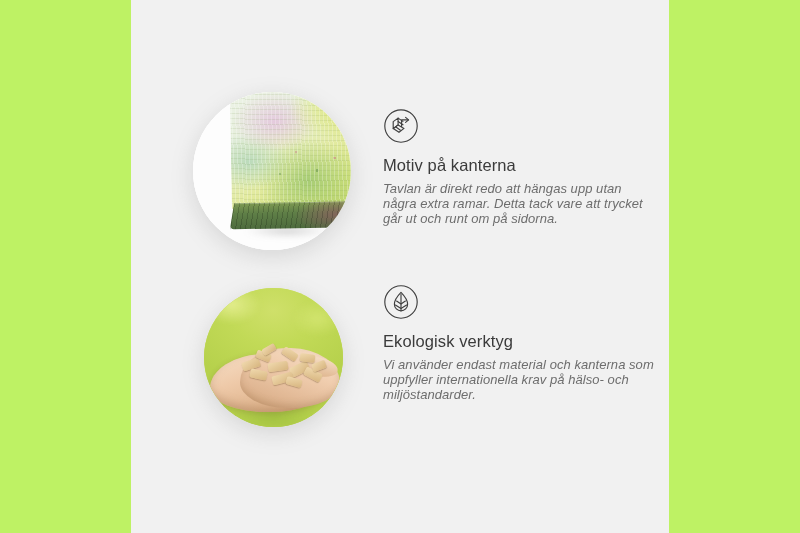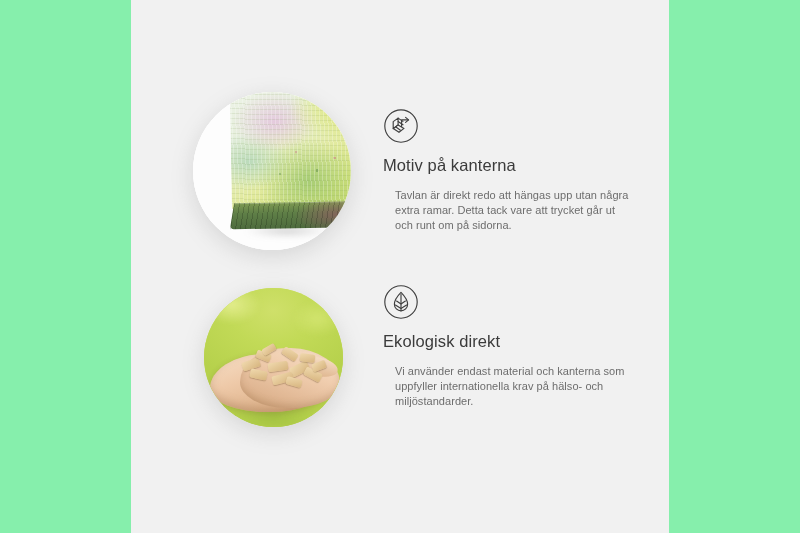--- a/index.html
+++ b/index.html
@@ -2,21 +2,21 @@
 <html><head>
 <meta charset="utf-8">
 <style>
   html,body{margin:0;padding:0;}
   body{
     width:800px;height:533px;
     background:#ffffff;
     font-family:"Liberation Sans", sans-serif;
     overflow:hidden;
   }
-  .stage{position:relative;width:800px;height:533px;background:#86efac;}
+  .stage{position:relative;width:800px;height:533px;background:#bef264;}
 
   
   .panel{
     position:absolute;left:131px;top:0;width:538px;height:533px;
     background:#f1f1f1;
   }
 
   
   .feature{position:absolute;}
   .feature-1{left:131px;top:0;width:538px;height:266px;}
@@ -153,26 +153,27 @@
 
   .feature-title{
     margin:0 0 5px 0;
     font-size:16.5px;
     font-weight:400;
     color:#3b3b3b;
     letter-spacing:.1px;
     line-height:1.2;
   }
   .feature-desc{
-    margin:12px;
-    font-size:11px;
+    margin:0;
+    font-size:13px;
     font-weight:400;
     color:#6d6d6d;
     line-height:15.2px;
     letter-spacing:.05px;
+    font-style:italic;
   }
 </style>
 </head>
 <body>
 
 <div class="stage">
 
   <div class="panel"></div>
 
   <div class="feature feature-1">
@@ -239,18 +240,18 @@
       <span class="icon-wrap">
         <svg viewBox="0 0 36 36" fill="none" stroke="#3f3f3f" stroke-width="1.15" stroke-linecap="round" stroke-linejoin="round">
           <circle cx="18" cy="18" r="16.2"></circle>
           <path d="M18 8.3 C22.6 13.0 24.6 17.3 24.6 20.2 C24.6 23.9 21.6 26.8 18 26.8
                    C14.4 26.8 11.4 23.9 11.4 20.2 C11.4 17.3 13.4 13.0 18 8.3 Z"></path>
           <path d="M18 10.6 L18 26.8"></path>
           <path d="M13.6 17.0 L18 20.0 L22.4 17.0"></path>
           <path d="M12.4 21.0 L18 24.5 L23.6 21.0"></path>
         </svg>
       </span>
-      <h2 class="feature-title">Ekologisk direkt</h2>
+      <h2 class="feature-title">Ekologisk verktyg</h2>
       <p class="feature-desc">Vi använder endast material och kanterna som uppfyller internationella krav på hälso- och miljöstandarder.</p>
     </div>
   </div>
 
 </div>
 
 </body></html>

